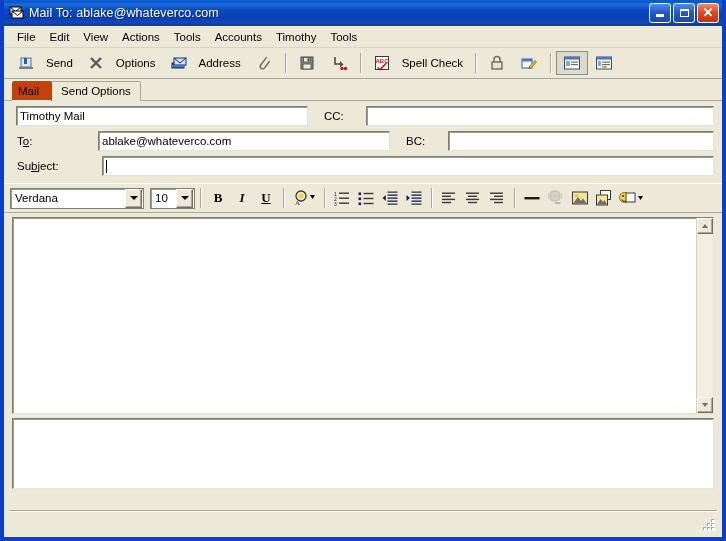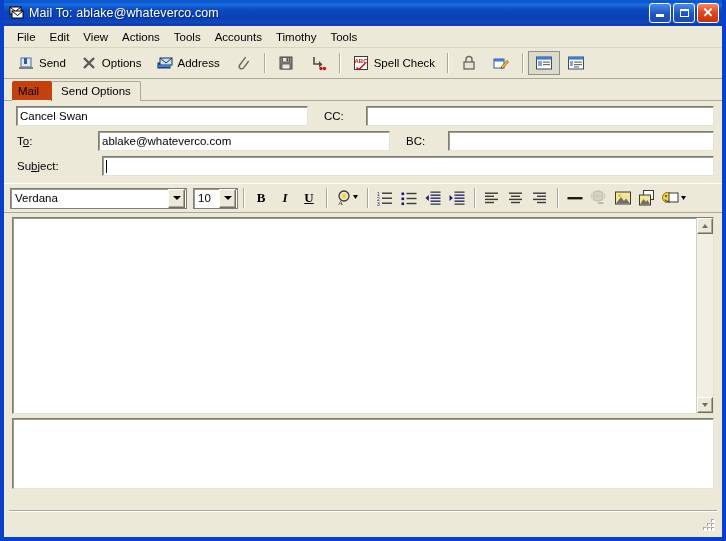--- a/index.html
+++ b/index.html
@@ -114,21 +114,21 @@
     align-items: center;
     padding-left: 6px;
     border-bottom: 1px solid #aca899;
     gap: 0px;
   }
   .tb-btn {
     display: flex;
     align-items: center;
     height: 24px;
     padding: 0 6px;
-    gap: 4px;
+    gap: 11px;
     box-sizing: border-box;
     border: 1px solid transparent;
     cursor: default;
     white-space: nowrap;
   }
   .tb-btn.pressed {
     border: 1px solid #91908e;
     background: #dcdac9;
   }
   .tb-label { font-size: 11.5px; color:#000; }
@@ -281,21 +281,21 @@
     flex:0 0 auto;
     margin: 0 1px 0 0;
     background: #ece9d8;
     border: 1px solid #ffffff;
     border-right-color:#716f64;
     border-bottom-color:#716f64;
     box-shadow: inset -1px -1px 0 #aca899;
     display:flex; align-items:center; justify-content:center;
     box-sizing:border-box;
   }
-  .combo.font { width: 177px; }
+  .combo.font { width: 134px; }
   .combo.size { width: 45px; margin-left: 6px; }
   .fmt-btn {
     width: 24px; height: 22px;
     display:flex; align-items:center; justify-content:center;
     box-sizing:border-box;
     border:1px solid transparent;
     cursor:default;
     flex: 0 0 auto;
   }
   .fmt-btn.wide { width: 30px; }
@@ -553,21 +553,21 @@
   </div>
 
   <div class="tabstrip">
     <span class="tab active">Mail</span>
     <span class="tab">Send Options</span>
   </div>
 
   <div class="headers">
 
     <div class="hrow">
-      <span class="field f-left">Cancel Swan</span>
+      <span class="field f-left">Timothy Mail</span>
       <span class="cc-lbl">CC:</span>
       <span class="field f-right"></span>
     </div>
 
     <div class="hrow">
       <span class="lbl"><span>T</span><u>o</u><span>:</span></span>
       <span class="field f-left" style="margin-left:0">ablake@whateverco.com</span>
       <span class="cc-lbl">BC:</span>
       <span class="field f-right"></span>
     </div>

